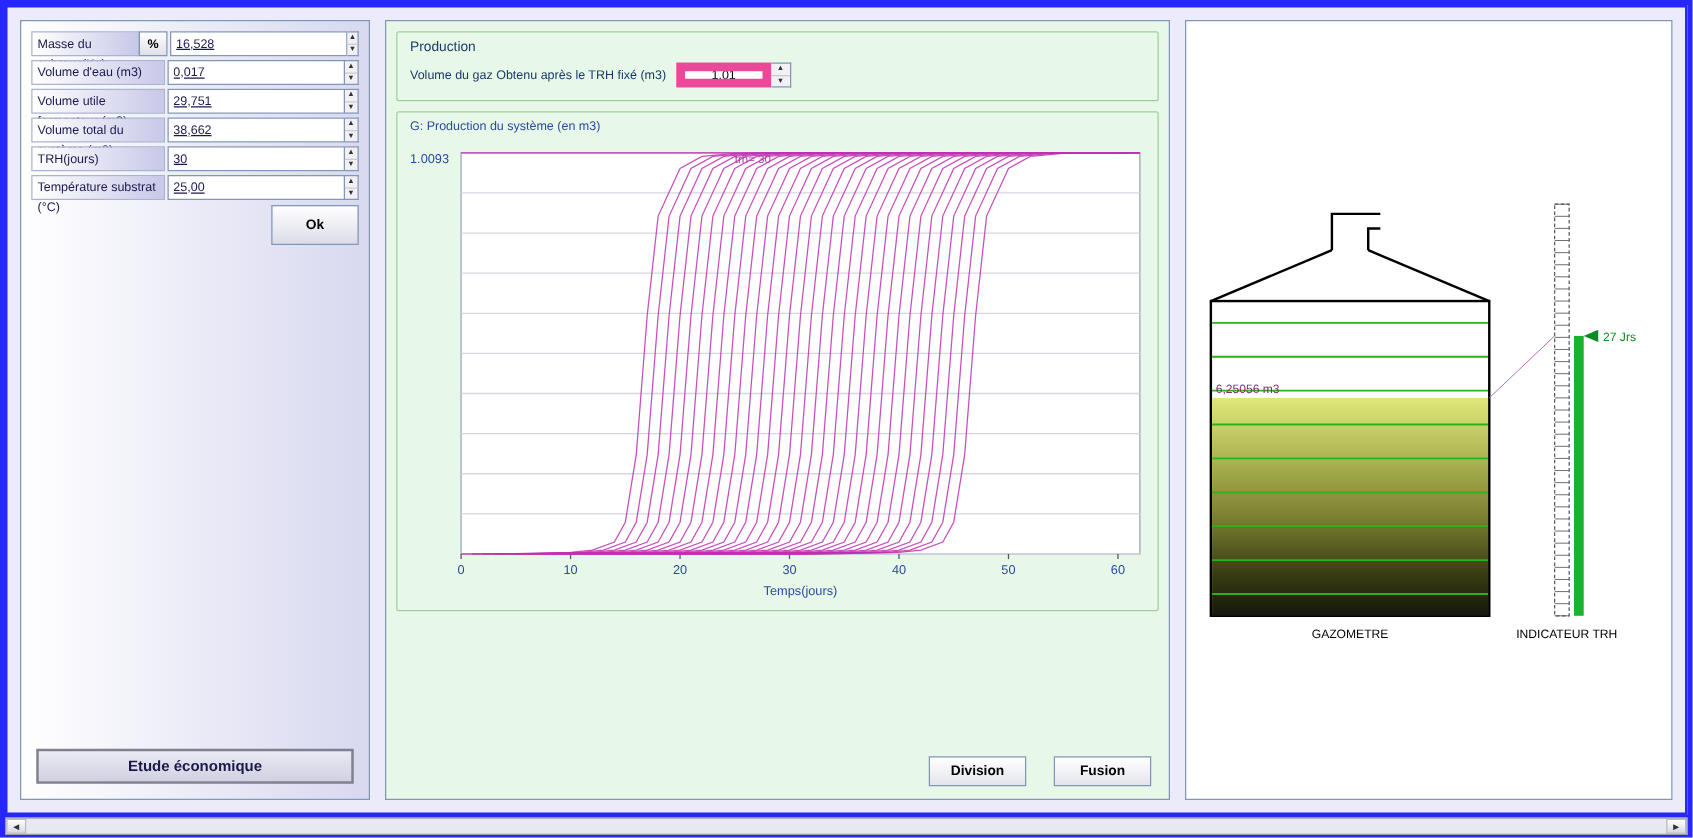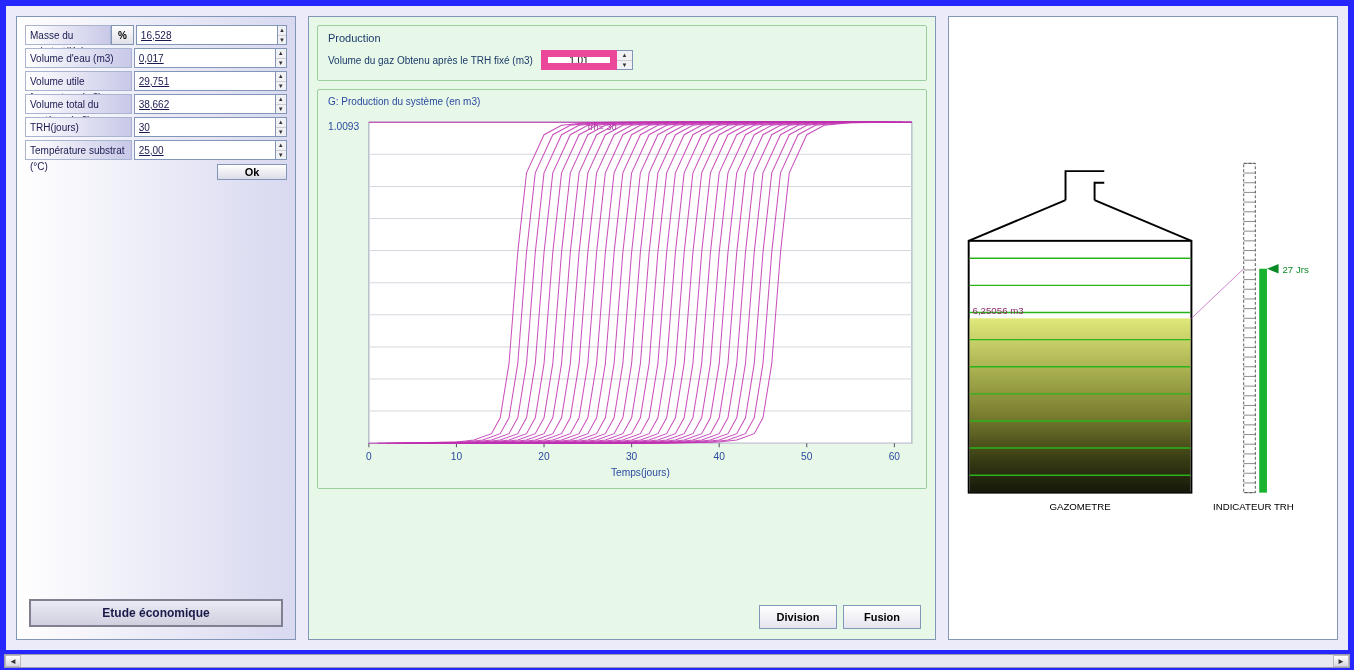--- a/index.html
+++ b/index.html
@@ -75,21 +75,21 @@
   .spinner div {
     flex:1;
     display:flex; align-items:center; justify-content:center;
     font-size:6px;
     color:#333;
     cursor:pointer;
   }
   .spinner div:first-child { border-bottom:1px solid #ccc; }
   .ok-row { display:flex; justify-content:flex-end; margin-top:4px; }
   .ok-btn {
-    width:70px; height:16px;
+    width:70px; height:32px;
     background:linear-gradient(#fff,#dcdce8);
     border:1px solid #8296b8;
     font-size:11px; font-weight:bold;
     cursor:pointer;
   }
   .eco-btn {
     position:absolute;
     bottom:12px; left:12px; right:12px;
     height:28px;
     background:linear-gradient(#eaeaf4,#d0d0e0);
@@ -128,21 +128,21 @@
     position:relative;
   }
   .chart-title { font-size:10px; color:#2a4aa0; margin:2px 0 4px 6px; }
   .chart-area {
     position:absolute;
     top:22px; left:8px; right:8px; bottom:8px;
   }
   .btn-row {
     position:absolute;
     bottom:10px; right:14px;
-    display:flex; gap:6px;
+    display:flex; gap:22px;
   }
   .tool-btn {
     width:78px; height:24px;
     background:linear-gradient(#fff,#e4e4ee);
     border:1px solid #8296b8;
     font-size:11px; font-weight:bold;
     cursor:pointer;
   }
   
   .right-panel {

